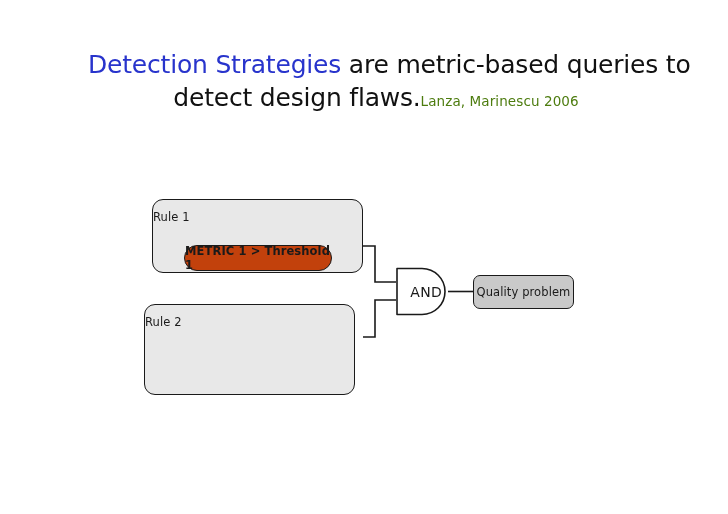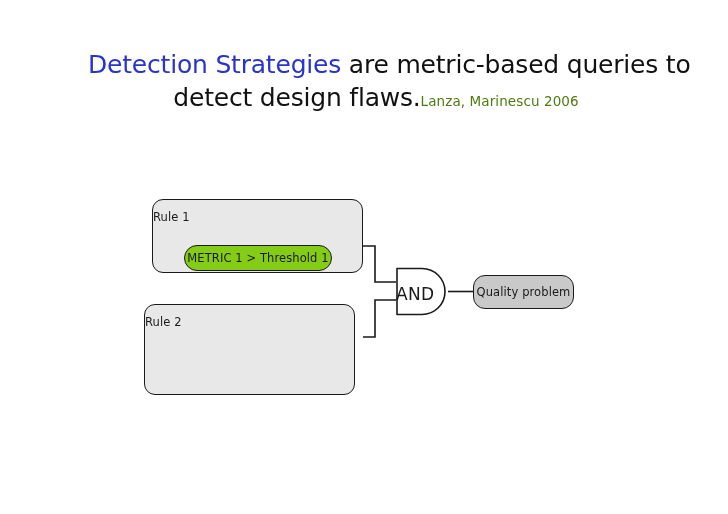--- a/index.html
+++ b/index.html
@@ -93,56 +93,57 @@
     color: #1a1a1a;
     letter-spacing: 0.1px;
   }
   .metric-pill {
     position: absolute;
     box-sizing: border-box;
     left: 31px;
     top: 45px;
     width: 148px;
     height: 26px;
-    background: #84cc16;
+    background: #c2410c;
     border: 1.6px solid #1a1a1a;
     border-radius: 13px;
     display: flex;
     align-items: center;
     justify-content: center;
     font-size: 11.5px;
     color: #1a1a1a;
     letter-spacing: 0.1px;
+    font-weight: bold;
   }
 
   .quality-box {
     position: absolute;
     box-sizing: border-box;
     left: 473px;
     top: 275px;
     width: 101px;
     height: 34px;
     background: #c9c9c9;
     border: 1.6px solid #1a1a1a;
-    border-radius: 12px;
+    border-radius: 7px;
     display: flex;
     align-items: center;
     justify-content: center;
     font-size: 11.5px;
     color: #1a1a1a;
     letter-spacing: 0.1px;
   }
 
   .gate-label {
     position: absolute;
     left: 396px;
     top: 284px;
     width: 46px;
-    text-align: left;
-    font-size: 17px;
+    text-align: right;
+    font-size: 14px;
     color: #1a1a1a;
     letter-spacing: 0.3px;
     pointer-events: none;
   }
 
   .wires {
     position: absolute;
     left: 0;
     top: 0;
     width: 728px;

